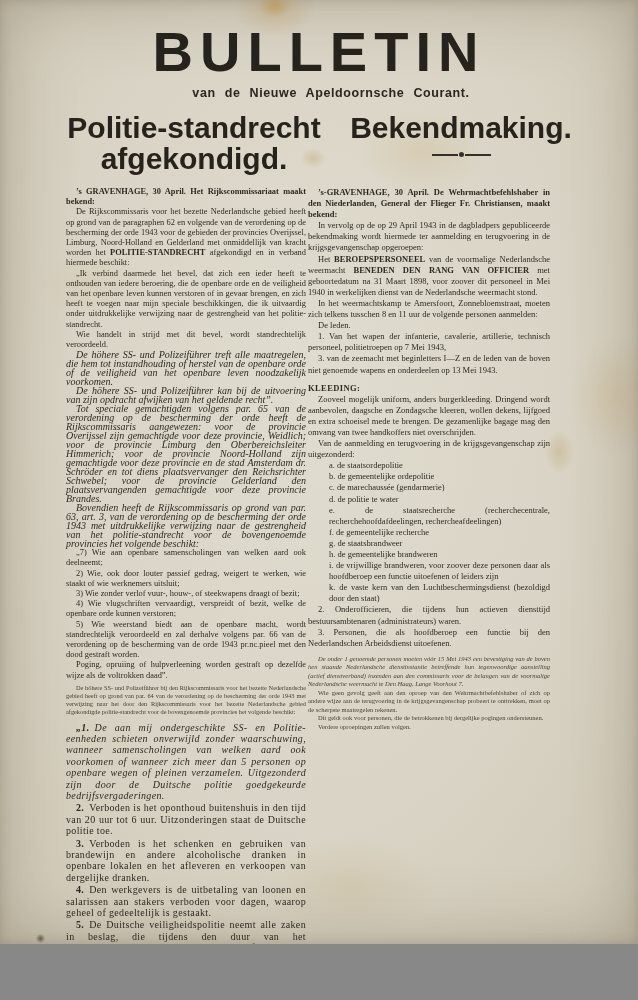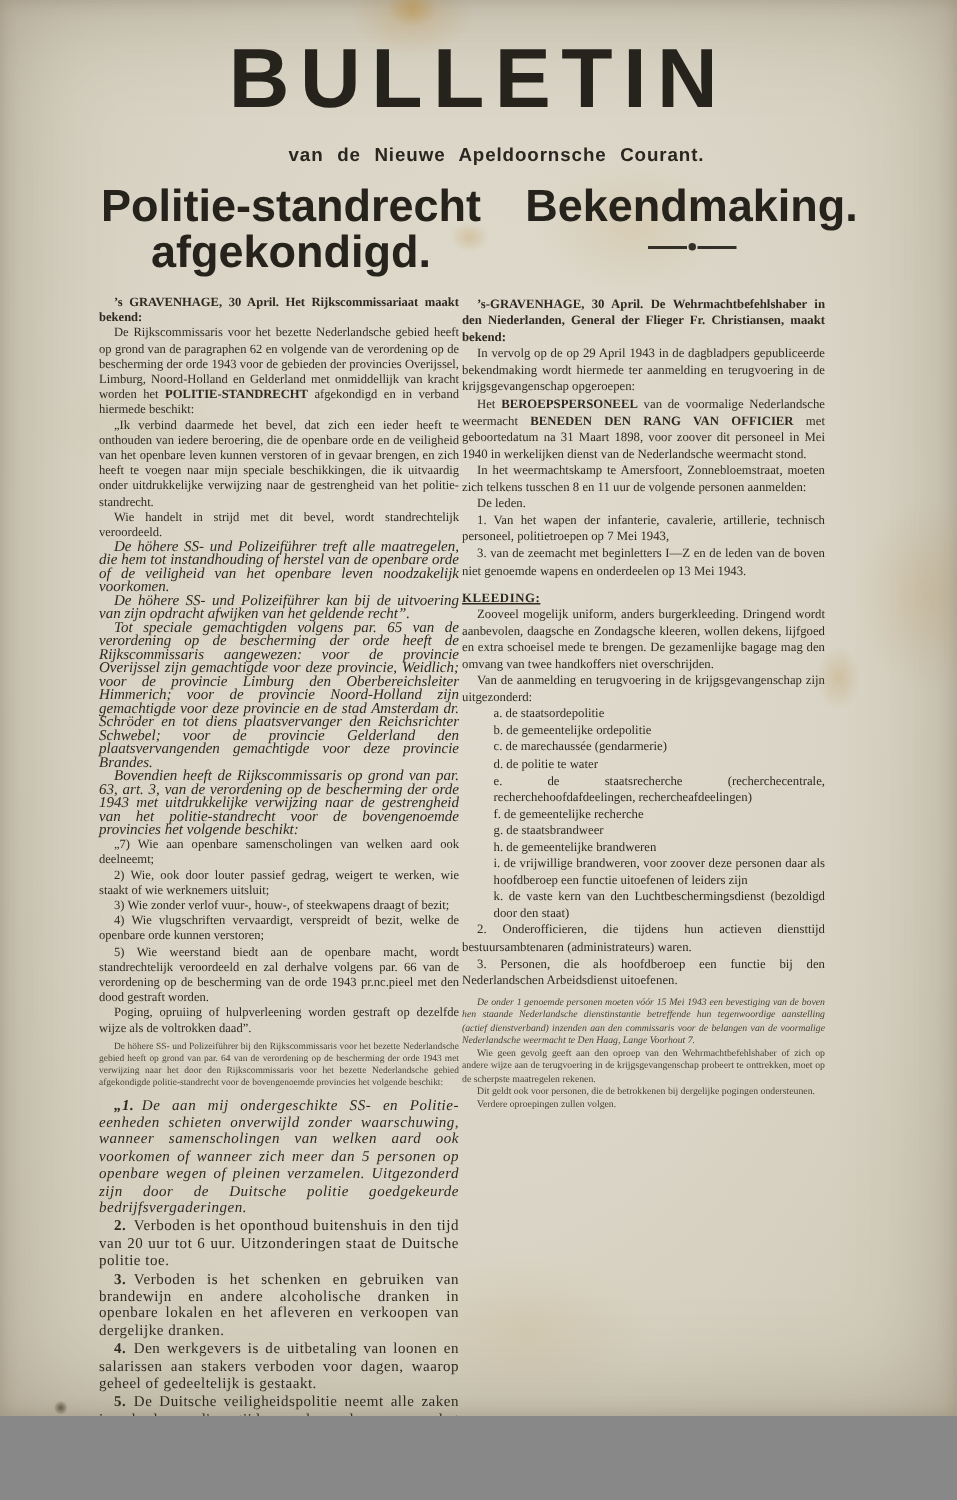--- a/index.html
+++ b/index.html
@@ -19,21 +19,21 @@
   .s1{left:258px;top:-8px;width:34px;height:26px;background:radial-gradient(ellipse,rgba(187,140,60,.45),transparent 70%);}
   .s2{left:300px;top:148px;width:26px;height:20px;background:radial-gradient(ellipse,rgba(187,145,70,.30),transparent 70%);}
   .s3{left:544px;top:430px;width:30px;height:44px;background:radial-gradient(ellipse,rgba(180,140,70,.28),transparent 70%);}
   .s4{left:36px;top:934px;width:9px;height:9px;background:radial-gradient(circle,rgba(70,60,45,.75),rgba(120,100,70,.25) 60%,transparent 75%);}
   .masthead{ text-align:center; padding-top:24px; }
   .masthead h1{
     margin:0; font-family:"Liberation Sans", sans-serif; font-weight:bold;
     font-size:56px; line-height:56px; letter-spacing:7px; color:#26231c;
   }
   .masthead .sub{
-    margin-top:16px; font-family:"Liberation Sans", sans-serif; font-weight:bold;
+    margin-top:6px; font-family:"Liberation Sans", sans-serif; font-weight:bold;
     font-size:12.5px; letter-spacing:.6px; word-spacing:5px; color:#2a2720;padding-left:24px;
   }
   .headings{ display:flex; justify-content:space-between; padding:12px 46px 0 58px; }
   .colhead{
     font-family:"Liberation Sans", sans-serif; font-weight:bold; color:#26231c;
     font-size:30px; line-height:31px; text-align:center;
   }
   .colhead.right{ width:262px; }
   .colhead.left{ width:272px; }
   .divider{ display:flex; align-items:center; justify-content:center; margin-top:9px; }
@@ -46,21 +46,21 @@
   p{ margin:0; text-indent:10px; }
   .b1{ font-size:8.4px; line-height:10.2px; }
   .b2{ font-size:10px; line-height:9px;font-style:italic; }
   .rb{ font-size:8.5px; line-height:11.1px; }
   .fine{ font-size:6.3px; line-height:7.9px; color:#453f33; margin-top:3px; }
   .rfine{ font-size:6.5px; line-height:8.5px; color:#453f33; }
   .dir{ font-size:10px; line-height:11.4px; letter-spacing:.35px; margin-top:1px; }
   .dir .dnum{ font-weight:bold; margin-right:5px; }
   .dateline{ font-weight:bold; }
   b,strong{ font-weight:bold; }
-  .kleeding{ margin-top:7px; text-indent:0; font-weight:bold; letter-spacing:.4px;text-decoration:underline;}
+  .kleeding{ margin-top:7px; text-indent:0; font-weight:bold; letter-spacing:.4px;}
   .letter{ margin-left:13px; text-indent:0; padding-left:8px; }
   .gap6{ margin-top:6px;font-style:italic; }
   .handwriting{
     position:absolute; left:26px; top:948px; width:150px;
     font-family:"DejaVu Serif", serif; font-style:italic;
     font-size:11px; color:rgba(100,92,78,.85); letter-spacing:1px;
     transform:rotate(-2deg); filter:blur(.3px);
   }
 </style>
 </head>

